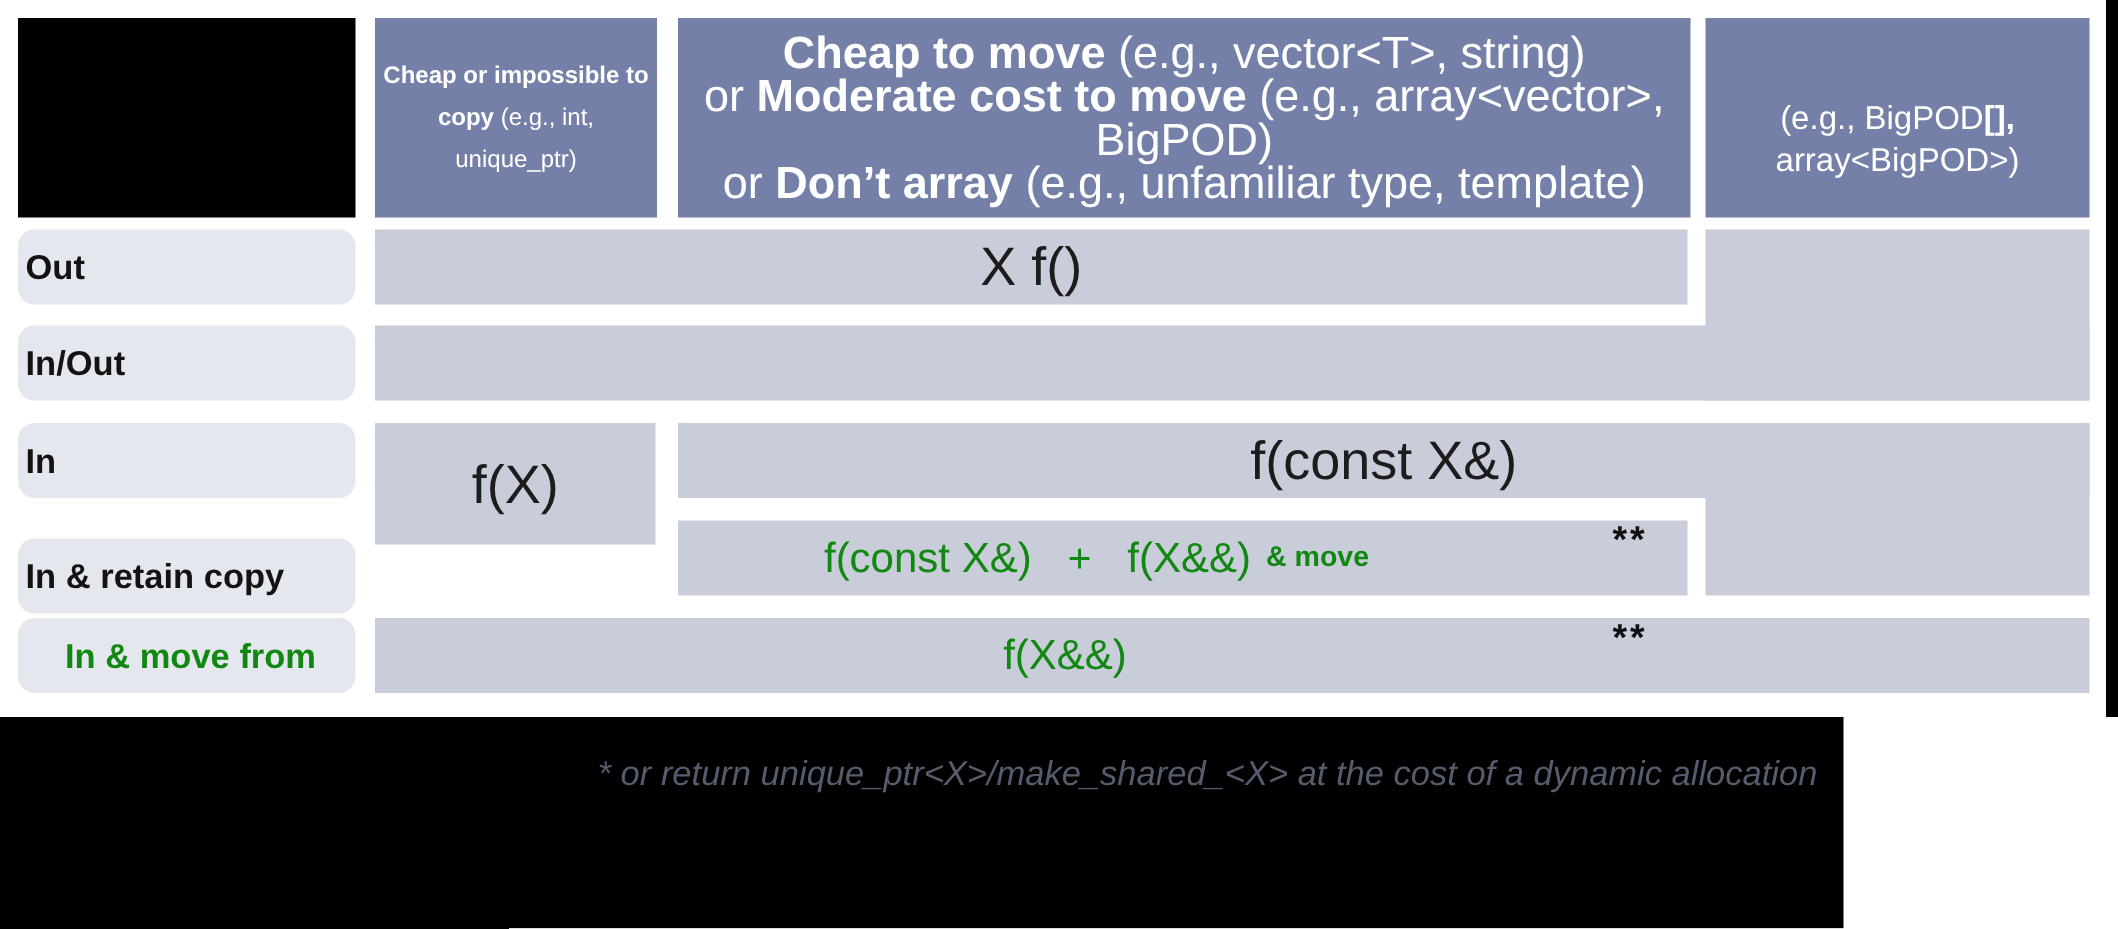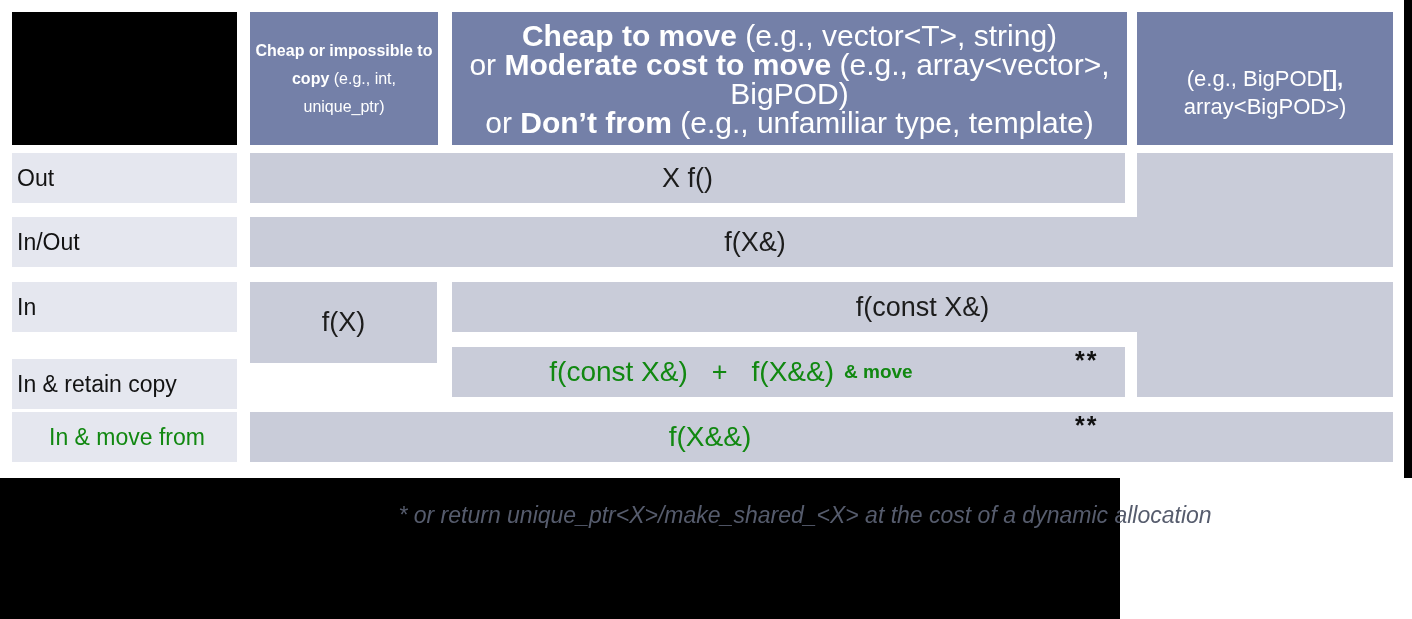--- a/index.html
+++ b/index.html
@@ -11,70 +11,70 @@
 
   .hdr{position:absolute;top:12px;height:133px;background:var(--header_bg,#7480A8);
        color:#fff;display:flex;align-items:center;justify-content:center;
        text-align:center;font-size:30px;line-height:29px;box-sizing:border-box;padding:0 4px;}
   .hdr1{left:250px;width:188px;font-size:16px;line-height:28px;}
   .hdr2{left:452px;width:675px;}
   .hdr3{left:1137px;width:256px;font-size:22px;line-height:28px;}
 
   .rowlabel{position:absolute;left:12px;width:225px;height:50px;
             background:var(--label_bg,#E5E7EF);display:flex;align-items:center;
-            box-sizing:border-box;padding-left:5px;font-weight:400;font-size:23px;color:#131313;}
+            box-sizing:border-box;padding-left:5px;font-weight:700;font-size:23px;color:#131313;border-radius:11px;}
   .lab-out{top:153px;} .lab-inout{top:217px;} .lab-in{top:282px;}
   .lab-retain{top:347px;margin-top:12px;} .lab-move{top:412px;}
   .green{color:var(--green,#118811);justify-content:center;}
 
   .cell{position:absolute;background:var(--cell_bg,#C9CCD9);}
   .cell-out{left:250px;top:153px;width:875px;height:50px;}
   .cell-inout-a{left:1137px;top:153px;width:256px;height:114px;}
   .cell-inout-b{left:250px;top:217px;width:1143px;height:50px;}
   .cell-in-byval{left:250px;top:282px;width:187px;height:81px;}
   .cell-in-a{left:452px;top:282px;width:941px;height:50px;}
   .cell-in-b{left:1137px;top:282px;width:256px;height:115px;}
   .cell-retain{left:452px;top:347px;width:673px;height:50px;}
   .cell-move{left:250px;top:412px;width:1143px;height:50px;}
 
   .codebox{display:flex;align-items:center;justify-content:center;}
-  .code{font-size:27px;color:var(--code_text,#1C1C1C);}
+  .code{font-size:36px;color:var(--code_text,#1C1C1C);}
   .overlay{position:absolute;display:flex;align-items:center;justify-content:center;}
   .ov-inout{left:250px;top:217px;width:1010px;height:50px;}
   .ov-move{left:250px;top:412px;width:920px;height:50px;}
 
   .retain-line{box-sizing:border-box;padding-right:115px;}
   .code-green{font-size:28px;color:var(--green,#118811);}
   .plus-green{font-size:27px;color:var(--green,#118811);margin:0 24px;}
   .small-green{font-size:19px;color:var(--green,#118811);margin-left:10px;font-weight:700;}
 
   .mark{position:absolute;font-weight:700;font-size:25px;color:#101010;letter-spacing:2px;}
   .mark-retain{left:1075px;top:346px;}
   .mark-move{left:1075px;top:411px;}
 
   .rightbar{position:absolute;left:1404px;top:0;width:8px;height:478px;
             background:var(--frame_black,#000);}
-  .footer{position:absolute;left:0;top:478px;width:1120px;height:141px;
+  .footer{position:absolute;left:0;top:478px;width:1229px;height:141px;
           background:var(--frame_black,#000);}
   .fnote{position:absolute;left:200px;width:1210px;text-align:center;
          font-style:italic;font-size:23px;color:var(--footnote_text,#565C6D);}
   .fn1{top:24px;} .fn2{top:90px;}
 </style>
 </head>
 <body>
 
 <div class="page">
 
   <div class="corner"></div>
 
   <div class="hdr hdr1">
     <span><span style="font-weight: 700;">Cheap or impossible to copy</span><span> (e.g., int, unique_ptr)</span></span>
   </div>
   <div class="hdr hdr2">
-    <span><span style="font-weight: 700;">Cheap to move</span><span> (e.g., vector&lt;T&gt;, string)</span><br><span>or </span><span style="font-weight: 700;">Moderate cost to move</span><span> (e.g., array&lt;vector&gt;, BigPOD)</span><br><span>or </span><span style="font-weight: 700;">Don’t from</span><span> (e.g., unfamiliar type, template)</span></span>
+    <span><span style="font-weight: 700;">Cheap to move</span><span> (e.g., vector&lt;T&gt;, string)</span><br><span>or </span><span style="font-weight: 700;">Moderate cost to move</span><span> (e.g., array&lt;vector&gt;, BigPOD)</span><br><span>or </span><span style="font-weight: 700;">Don’t array</span><span> (e.g., unfamiliar type, template)</span></span>
   </div>
   <div class="hdr hdr3">
     <span><br><span>(e.g., BigPOD</span><span style="font-weight: 700;">[],</span><br><span>array&lt;BigPOD&gt;)</span></span>
   </div>
 
   <div class="rowlabel lab-out">
     <span>Out</span>
   </div>
   <div class="rowlabel lab-inout">
     <span>In/Out</span>
@@ -88,23 +88,20 @@
   <div class="rowlabel lab-move green">
     <span>In &amp; move from</span>
   </div>
 
   <div class="cell cell-out codebox">
     <span class="code">X f()</span>
   </div>
 
   <div class="cell cell-inout-a"></div>
   <div class="cell cell-inout-b"></div>
-  <div class="overlay ov-inout">
-    <span class="code">f(X&amp;)</span>
-  </div>
 
   <div class="cell cell-in-byval codebox">
     <span class="code">f(X)</span>
   </div>
 
   <div class="cell cell-in-a codebox">
     <span class="code">f(const X&amp;)</span>
   </div>
   <div class="cell cell-in-b"></div>
 

